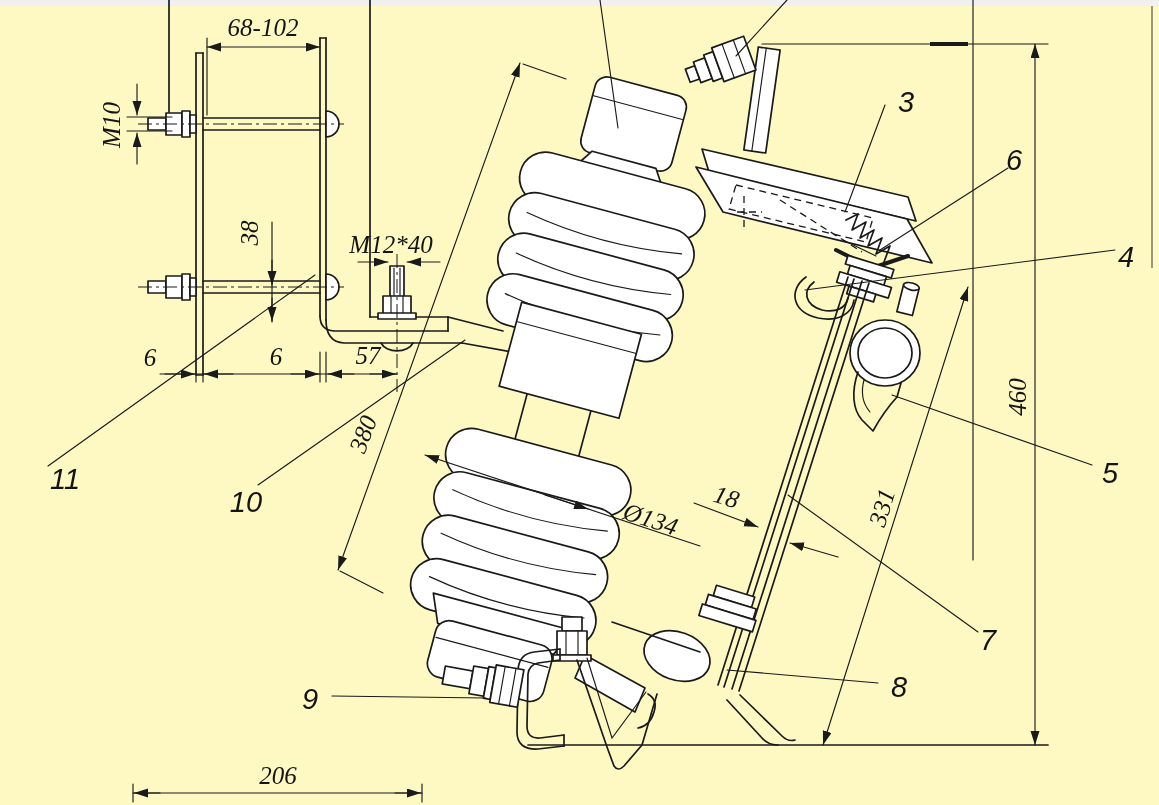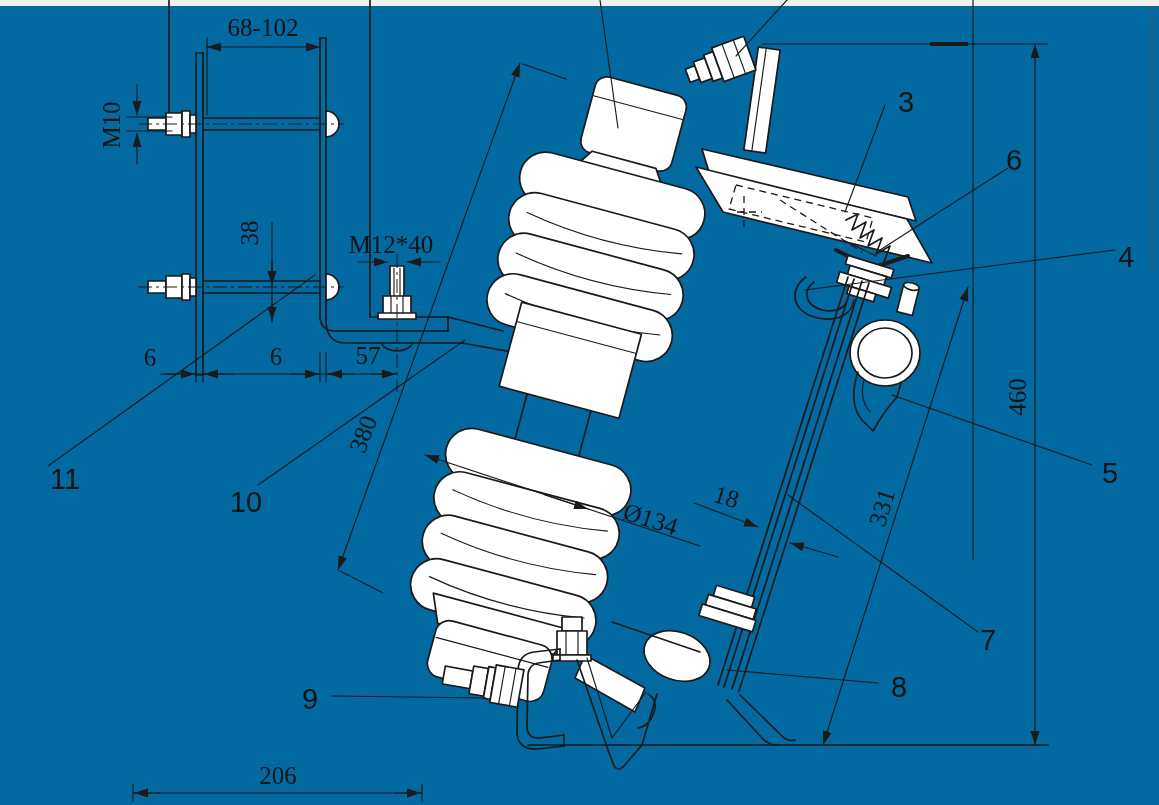--- a/index.html
+++ b/index.html
@@ -1,17 +1,17 @@
 <!DOCTYPE html>
 <html><head>
 <meta charset="utf-8">
 <style>
   html,body{margin:0;padding:0;background:#ffffff;}
-  .canvas{position:relative;width:1159px;height:805px;background:#0369a1;overflow:hidden;
-          font-family:"Liberation Serif", serif;}
+  .canvas{position:relative;width:1159px;height:805px;background:#fef9c3;overflow:hidden;
+          font-family:"Liberation Serif", serif;font-style:italic;}
   svg{position:absolute;left:0;top:0;}
   .ln   {fill:none;stroke:#1a1a1a;stroke-width:1.7;stroke-linecap:round;stroke-linejoin:round;}
   .lnw  {fill:#ffffff;stroke:#1a1a1a;stroke-width:1.7;stroke-linejoin:round;}
   .thin {fill:none;stroke:#1a1a1a;stroke-width:1.15;stroke-linecap:round;}
   .cl   {fill:none;stroke:#1a1a1a;stroke-width:1;stroke-dasharray:14 4 3 4;}
   .hid  {fill:none;stroke:#1a1a1a;stroke-width:1.3;stroke-dasharray:7 5;}
   .thk  {fill:none;stroke:#1a1a1a;stroke-width:4;stroke-linecap:round;}
   .dimtx{font-family:"Liberation Serif", serif;font-size:25px;fill:#141414;text-anchor:middle;}
   .cotx {font-family:"Liberation Sans", sans-serif;font-size:29px;fill:#141414;text-anchor:middle;}
 </style>

